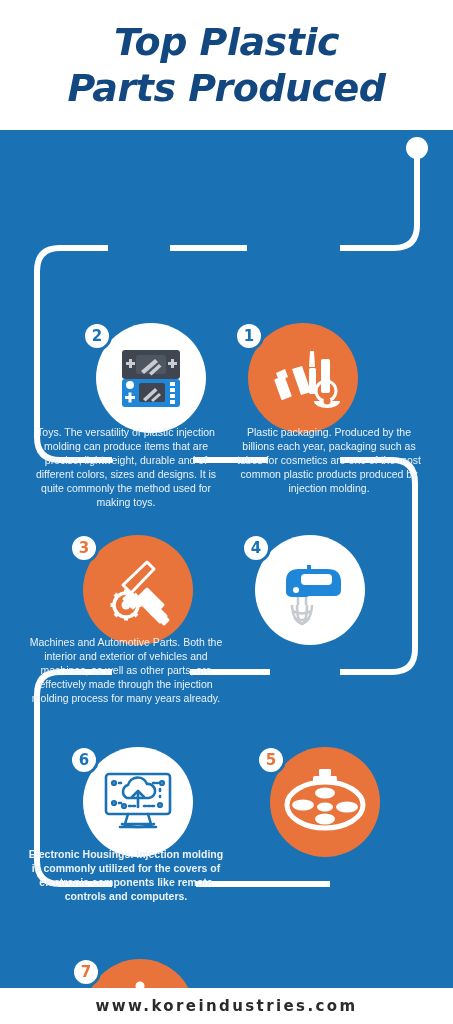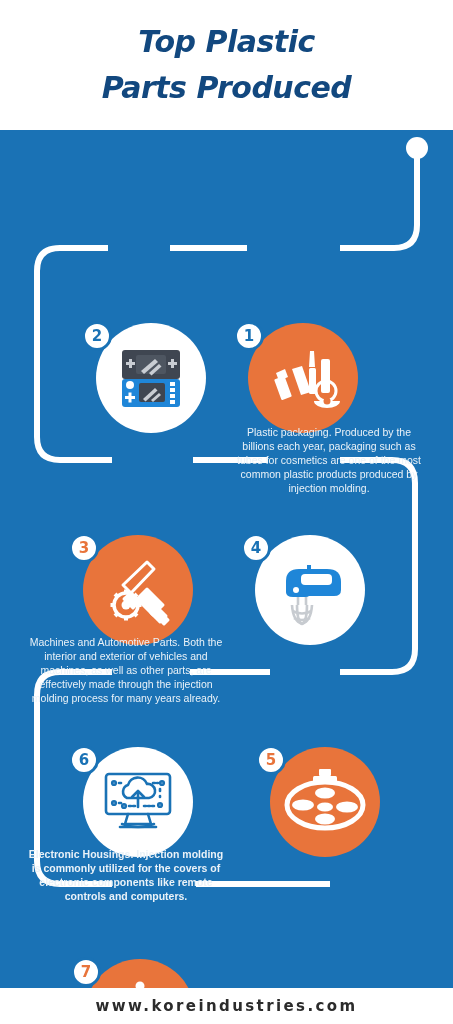--- a/index.html
+++ b/index.html
@@ -23,21 +23,21 @@
     background: #ffffff;
     display: flex;
     flex-direction: column;
     align-items: center;
     justify-content: center;
   }
   .header-title {
     font-family: "DejaVu Sans", sans-serif;
     font-style: italic;
     font-weight: bold;
-    font-size: 30px;
+    font-size: 38px;
     line-height: 46px;
     color: #12487F;
     text-align: center;
     letter-spacing: -0.5px;
     white-space: pre-line;
   }
 
   
   .body-panel {
     position: absolute;
@@ -202,20 +202,21 @@
           </g>
           <g fill="#FFFFFF">
             <rect x="57" y="41" width="5" height="4"></rect>
             <rect x="57" y="47" width="5" height="4"></rect>
             <rect x="57" y="53" width="5" height="4"></rect>
             <rect x="57" y="59" width="5" height="4"></rect>
           </g>
         </svg>
       </div>
     </div>
+    <div class="caption" style="left:27px; top:295px;">Toys. The versatility of plastic injection molding can produce items that are precise, lightweight, durable and of different colors, sizes and designs. It is quite commonly the method used for making toys.</div>
 
     <div class="item" style="left:83px; top:405px;">
       <div class="circle orange">
         <span class="badge orange-num">3</span>
         <svg width="74" height="74" viewBox="0 0 74 74">
           <g fill="none" stroke="#FFFFFF" stroke-width="3" stroke-linejoin="round">
             <path d="M46,9 l7,7 -23,24 -8,-8 z"></path>
             <path d="M30,40 l8,8 -6,7 -9,-9 z" fill="#FFFFFF"></path>
             <path d="M36,46 l16,16 10,-10 -16,-16 z" fill="#FFFFFF"></path>
             <path d="M50,60 l9,9 6,-6 -9,-9 z" fill="#FFFFFF"></path>

